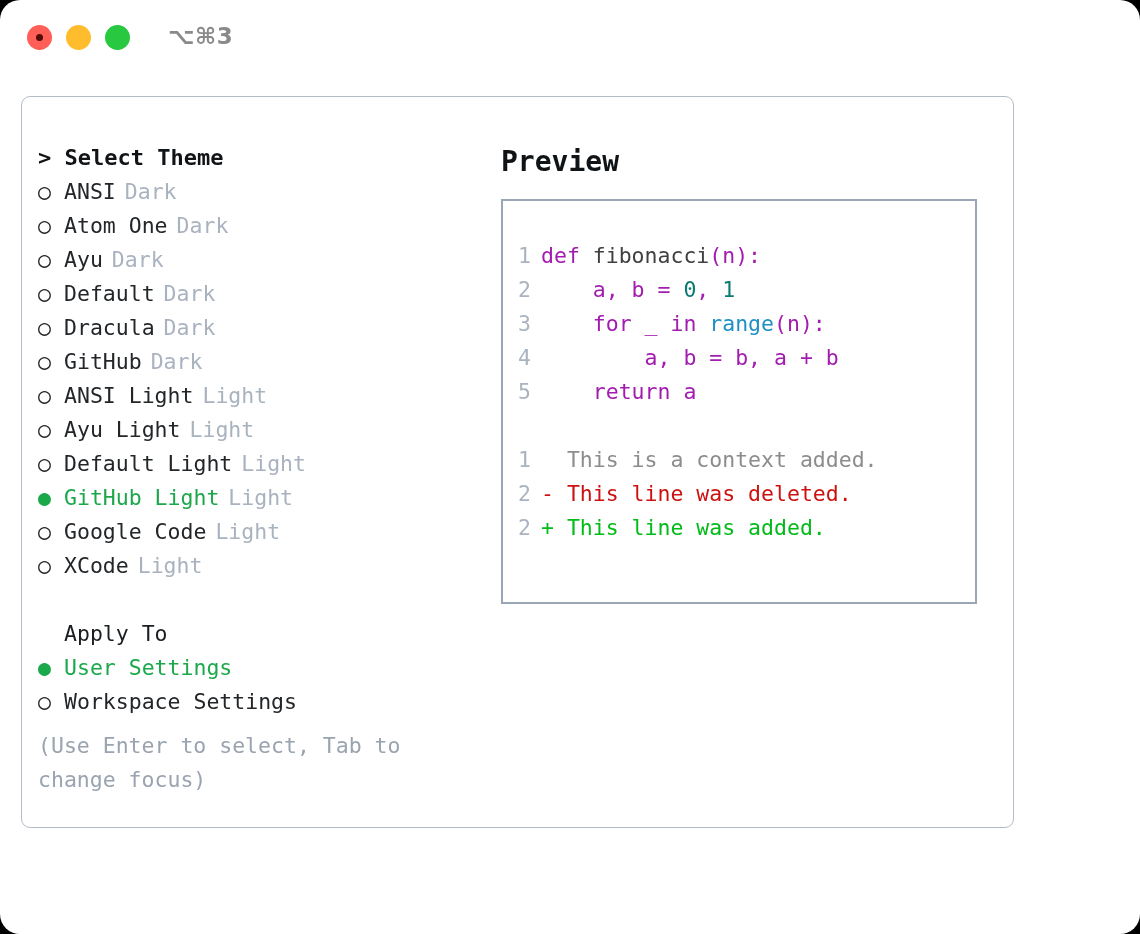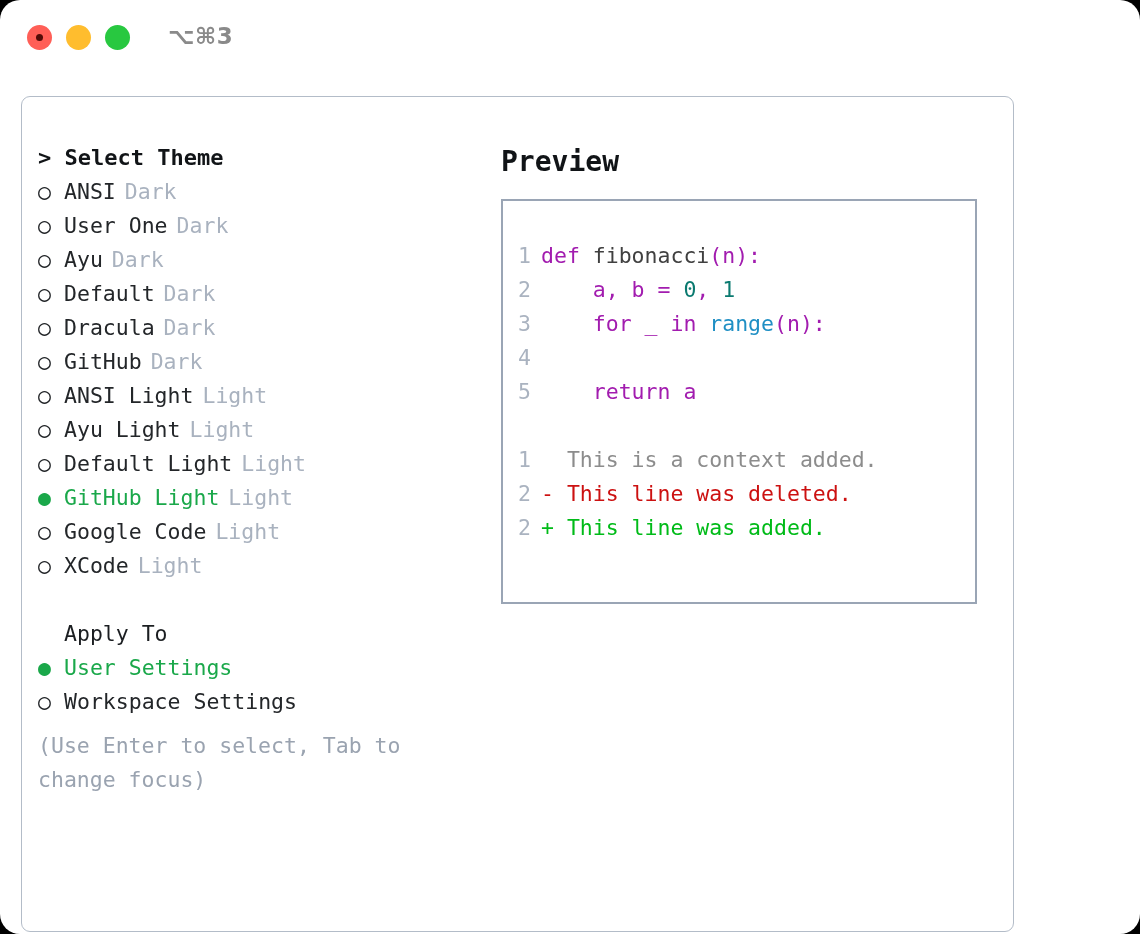--- a/index.html
+++ b/index.html
@@ -68,21 +68,21 @@
     letter-spacing: 0.5px;
     white-space: nowrap;
   }
 
   
   .panel {
     position: absolute;
     left: 21px;
     top: 96px;
     width: 993px;
-    height: 836px;
+    height: 732px;
     border: 1.5px solid #b3bcc8;
     border-radius: 9px;
     box-sizing: border-box;
     background: #ffffff;
   }
 
   
   .left-col {
     position: absolute;
     left: 16px;
@@ -208,21 +208,21 @@
       </div>
 
       <div id="theme-list">
           <div class="row">
             <span class="bullet">○</span>
             <span class="label">ANSI</span>
             <span class="variant">Dark</span>
           </div>
           <div class="row">
             <span class="bullet">○</span>
-            <span class="label">User One</span>
+            <span class="label">Atom One</span>
             <span class="variant">Dark</span>
           </div>
           <div class="row">
             <span class="bullet">○</span>
             <span class="label">Ayu</span>
             <span class="variant">Dark</span>
           </div>
           <div class="row">
             <span class="bullet">○</span>
             <span class="label">Default</span>
@@ -291,21 +291,21 @@
       <div class="hint">(Use Enter to select, Tab to change focus)</div>
     </div>
 
     <div class="right-col">
       <div class="preview-title">Preview</div>
       <div class="preview-box">
         <div id="code-block">
             <div class="code-line"><span class="lnum">1</span><span class="code-txt">def </span><span class="tok-fn">fibonacci</span><span class="code-txt">(n):</span></div>
             <div class="code-line"><span class="lnum">2</span><span class="code-txt">    a, b = </span><span class="tok-num">0</span><span class="code-txt">, </span><span class="tok-num">1</span></div>
             <div class="code-line"><span class="lnum">3</span><span class="code-txt">    for _ in </span><span class="tok-call">range</span><span class="code-txt">(n):</span></div>
-            <div class="code-line"><span class="lnum">4</span></div>
+            <div class="code-line"><span class="lnum">4</span><span class="code-txt">        a, b = b, a + b</span></div>
             <div class="code-line"><span class="lnum">5</span><span class="code-txt">    return a</span></div>
           </div>
         <div class="gap-line"></div>
         <div id="diff-block">
             <div class="code-line"><span class="lnum">1</span><span class="diff-ctx"> </span><span class="diff-ctx"> This is a context added.</span></div>
             <div class="code-line"><span class="lnum">2</span><span class="diff-del">-</span><span class="diff-del"> This line was deleted.</span></div>
             <div class="code-line"><span class="lnum">2</span><span class="diff-add">+</span><span class="diff-add"> This line was added.</span></div>
           </div>
       </div>
     </div>

